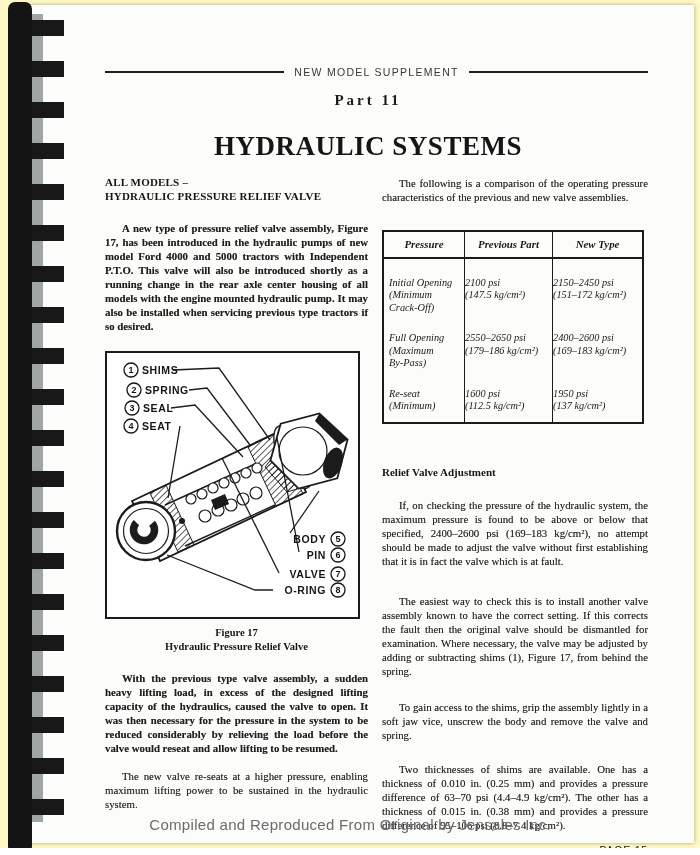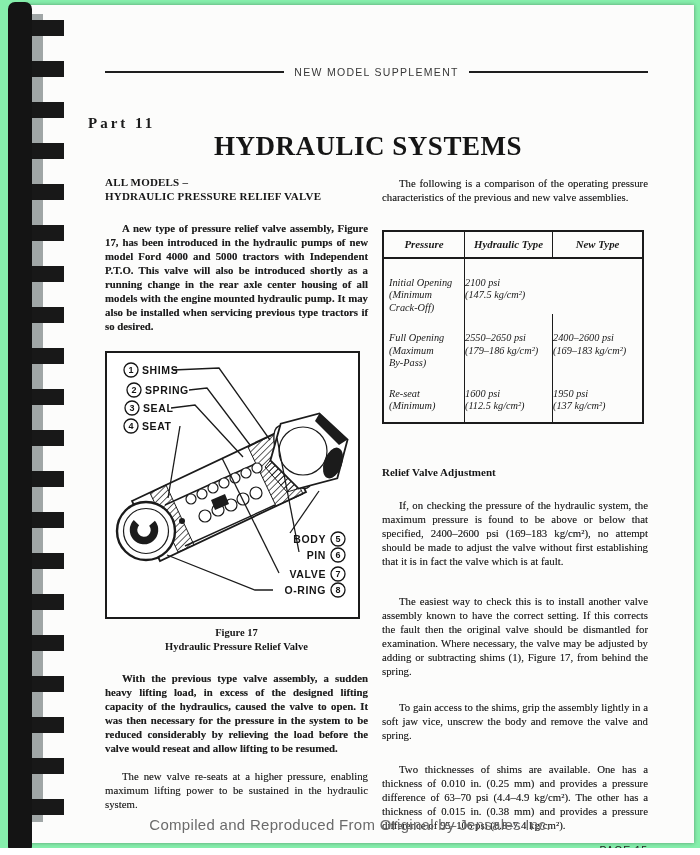--- a/index.html
+++ b/index.html
@@ -1,33 +1,33 @@
 <!DOCTYPE html>
 <html><head>
 <meta charset="utf-8">
 <style>
   html,body{margin:0;padding:0;}
-  #stage{position:relative;width:700px;height:848px;background:#86efac;overflow:hidden;
+  #stage{position:relative;width:700px;height:848px;background:#fef9c3;overflow:hidden;
          font-family:"Liberation Serif",serif;}
   
   #paper{position:absolute;left:18px;top:5px;width:676px;height:838px;background:#fcfcfb;
          box-shadow:0 0 4px rgba(0,0,0,.35);}
   
   #bind-bar{position:absolute;left:8px;top:2px;width:24px;height:851px;background:#141414;
             border-radius:7px;}
   #bind-spine{position:absolute;left:30px;top:14px;width:13px;height:808px;
               background:rgba(110,120,120,.65);}
   #bind-teeth{position:absolute;left:30px;top:20px;width:34px;height:812px;
               background:repeating-linear-gradient(180deg,#181818 0 16px,transparent 16px 41px);}
   
   .banner{position:absolute;left:105px;top:66px;width:543px;display:flex;align-items:center;}
   .banner .rule{flex:1;height:2.4px;background:#1e1e1e;}
   .banner .label{padding:0 10px;font:10.5px "Liberation Sans",sans-serif;letter-spacing:1.3px;
                  color:#383838;white-space:nowrap;}
-  .part{position:absolute;left:88px;top:115px;width:560px;text-align:left;
+  .part{position:absolute;left:88px;top:92px;width:560px;text-align:center;
         font:bold 15px "Liberation Serif",serif;letter-spacing:3px;color:#1b1b1b;}
   .title{position:absolute;left:88px;top:131px;width:560px;text-align:center;
          font:bold 27px "Liberation Serif",serif;letter-spacing:.5px;color:#151515;}
   
   .col{position:absolute;top:176px;color:#1d1d1d;}
   #col-left{left:105px;width:263px;}
   #col-right{left:382px;width:266px;}
   .col-heading{font:bold 11px/13.5px "Liberation Serif",serif;letter-spacing:.2px;color:#161616;}
   .para{font:10.8px/14px "Liberation Serif",serif;text-align:justify;text-indent:17px;
         color:#1e1e1e;text-shadow:0 0 .5px rgba(40,40,40,.5);}
@@ -177,30 +177,32 @@
     <p class="para mt18" style="margin-bottom:0;">With the previous type valve assembly, a sudden heavy lifting load, in excess of the designed lifting capacity of the hydraulics, caused the valve to open. It was then necessary for the pressure in the system to be reduced considerably by relieving the load before the valve would reseat and allow lifting to be resumed.</p>
     <p class="para mt14" style="margin-bottom:0;">The new valve re-seats at a higher pressure, enabling maximum lifting power to be sustained in the hydraulic system.</p>
   </div>
 
   <div class="col" id="col-right">
     <p class="para" style="margin:0;">The following is a comparison of the operating pressure characteristics of the previous and new valve assemblies.</p>
 
     <div class="ptable">
       <div class="trow thead">
         <div class="cell c1">Pressure</div>
-        <div class="cell c2">Hydraulic Type</div>
+        <div class="cell c2">Previous Part</div>
         <div class="cell c3">New Type</div>
       </div>
       <div class="tbody">
         <div class="trow">
           <div class="cell c1">Initial Opening
 (Minimum
 Crack-Off)</div>
           <div class="cell c2">2100 psi
 (147.5 kg/cm²)</div>
+          <div class="cell c3">2150–2450 psi
+(151–172 kg/cm²)</div>
         </div>
         <div class="trow">
           <div class="cell c1">Full Opening
 (Maximum
 By-Pass)</div>
           <div class="cell c2">2550–2650 psi
 (179–186 kg/cm²)</div>
           <div class="cell c3">2400–2600 psi
 (169–183 kg/cm²)</div>
         </div>

